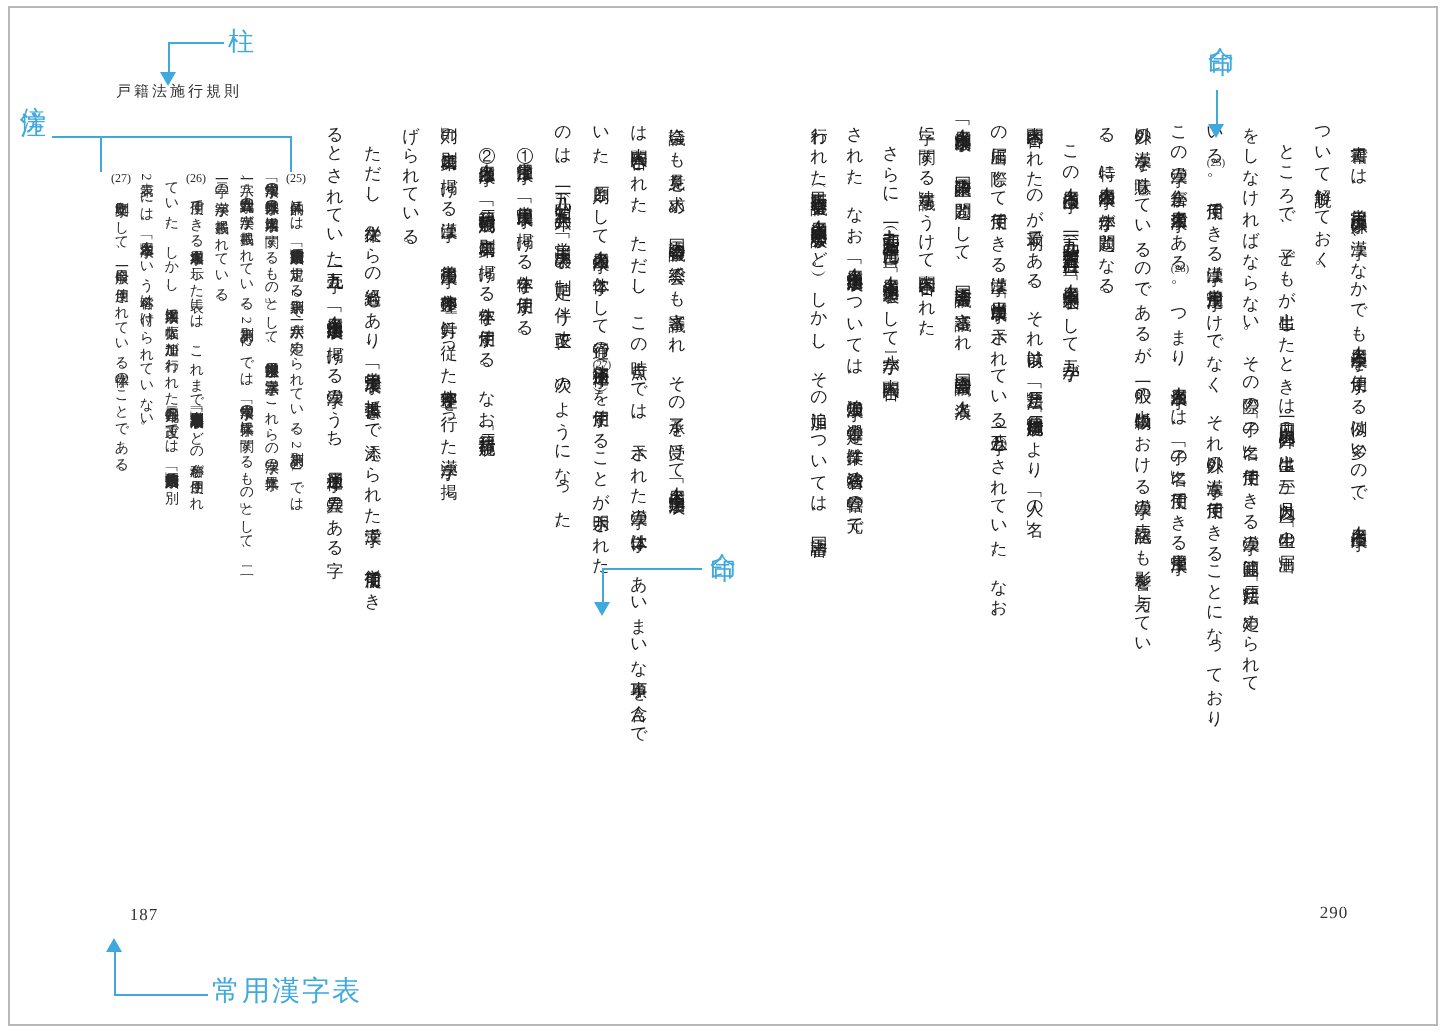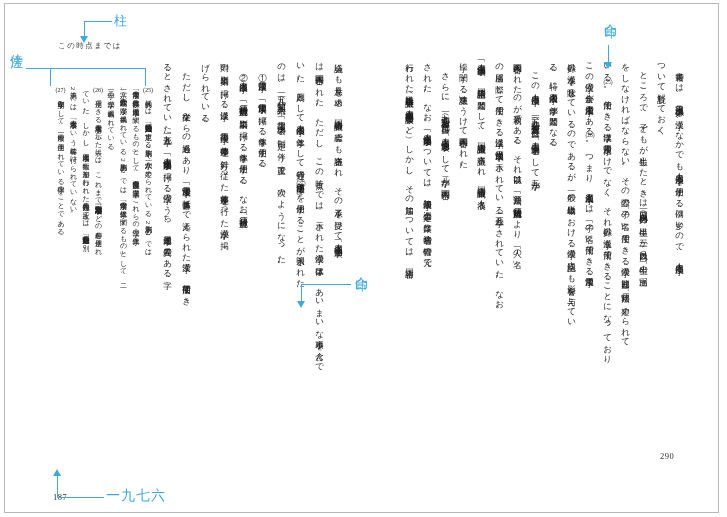--- a/index.html
+++ b/index.html
@@ -13,21 +13,21 @@
   .mcol{width:18px;line-height:18px;font-size:8.5px;letter-spacing:0.5px;white-space:nowrap;color:#1e1e1e;}
   .lcol{width:19px;line-height:19px;font-size:8.5px;letter-spacing:0.5px;white-space:nowrap;color:#1e1e1e;}
   .ncol{width:12.5px;line-height:12.5px;font-size:7px;letter-spacing:0.35px;white-space:nowrap;color:#2a2a2a;}
   .ref{display:inline-block;writing-mode:horizontal-tb;font-size:5.5px;line-height:6px;letter-spacing:0;
        margin:1px 0;color:#333;}
   .nref{display:inline-block;writing-mode:horizontal-tb;font-size:6px;line-height:7px;letter-spacing:0;
        margin:1px 0;color:#2a2a2a;}
   
   #running-head{position:absolute;left:58px;top:41px;font-size:7.5px;letter-spacing:1.5px;color:#333;}
   .pagenum{position:absolute;font-size:8.5px;color:#333;letter-spacing:0.5px;}
-  #pn187{left:48px;top:452px;width:24px;text-align:center;margin-top:40px;}
+  #pn187{left:60px;top:452px;width:24px;text-align:center;}
   #pn186{left:654px;top:451px;width:26px;text-align:center;}
   
   .ann{color:#3fa9dd;}
   .ann-label-h{position:absolute;font-size:13px;letter-spacing:1px;
        font-family:"Liberation Sans","DejaVu Sans",sans-serif;}
   .ann-label-v{position:absolute;writing-mode:vertical-rl;font-size:13px;letter-spacing:2px;
        font-family:"Liberation Sans","DejaVu Sans",sans-serif;}
   .hline{position:absolute;border-top:1px solid #3fa9dd;height:0;}
   .vline{position:absolute;border-left:1px solid #3fa9dd;width:0;}
   .arrow-down{position:absolute;width:0;height:0;border-left:4px solid transparent;
@@ -57,21 +57,21 @@
       <div class="mcol" style="letter-spacing: 0.58px;">「人名用漢字別表」は、国語政策上の問題として、国語審議会で審議され、国語審議会の「人名漢</div>
       <div class="mcol">字に関する建議」をうけて内閣告示された。</div>
       <div class="mcol" style="letter-spacing: 0.8px;">　さらに、一九七六（昭和五一）年七月三〇日に「人名用漢字追加表」として二八字が内閣告示</div>
       <div class="mcol" style="letter-spacing: 0.58px;">された。なお、「人名用漢字追加表」については、追加漢字の選定等の作業は法務省の管轄の元で</div>
       <div class="mcol" style="letter-spacing: 0.58px;">行われた（民事行政審議会や人名用漢字問題懇談会など）。しかし、その追加については、国語審</div>
     </div>
   <div id="pn186" class="pagenum">290</div>
 </div>
 
 <div>
-  <div id="running-head">この時点までは</div>
+  <div id="running-head">戸籍法施行規則</div>
   <div id="left-cols" class="vblock" style="left:158px;top:57px;width:190px;height:404px;">
       <div class="lcol" style="letter-spacing: 0.8px;">議会にも意見を求め、国語審議会の総会でも審議され、その了承を受けて「人名用漢字追加表」</div>
       <div class="lcol" style="letter-spacing: 0.8px;">は内閣告示された。ただし、この時点までは、示された漢字の字体は、あいまいな事項を含んで</div>
       <div class="lcol" style="letter-spacing: 0.58px;">いた。原則として人名用漢字の字体として通行の字体（通用字体<span class="ref">(27)</span>）を使用することが明示された</div>
       <div class="lcol" style="letter-spacing: 1.25px;">のは、一九八一（昭和五六）年の「常用漢字表」の制定に伴う改正で、次のようになった。</div>
       <div class="lcol">　①常用漢字は、「常用漢字表」に掲げる字体を使用する。</div>
       <div class="lcol" style="letter-spacing: 0.58px;">　②人名用漢字は、「戸籍法施行規則」の別表第二に掲げる字体を使用する。なお「戸籍法施行規</div>
       <div class="lcol" style="letter-spacing: 0.8px;">則」の別表第二に掲げる漢字は、常用漢字の字体整理の方針に従った字体整理を行った漢字が掲</div>
       <div class="lcol">げられている。</div>
       <div class="lcol" style="letter-spacing: 0.58px;">　ただし、従来からの経過もあり、「常用漢字表」で括弧書きで添えられた漢字で、従前使用でき</div>
@@ -102,16 +102,16 @@
 
 <div class="ann ann-label-v" style="left:601px;top:13px;">合印</div>
 <div class="vline" style="left:608px;top:45px;height:18px;"></div>
 <div class="arrow-down" style="left:604px;top:62px;"></div>
 
 <div class="ann ann-label-v" style="left:352px;top:266px;">合印</div>
 <div class="hline" style="left:301px;top:284px;width:50px;"></div>
 <div class="vline" style="left:301px;top:284px;height:18px;"></div>
 <div class="arrow-down" style="left:297px;top:301px;"></div>
 
-<div id="nombre-label" class="ann ann-label-h" style="left:106px;top:487px;">一九七六</div>
+<div id="nombre-label" class="ann ann-label-h" style="left:106px;top:487px;">常用漢字表</div>
 <div class="hline" style="left:57px;top:497px;width:47px;"></div>
 <div class="vline" style="left:57px;top:476px;height:21px;"></div>
 <div class="arrow-up" style="left:53px;top:469px;"></div>
 
 </body></html>

